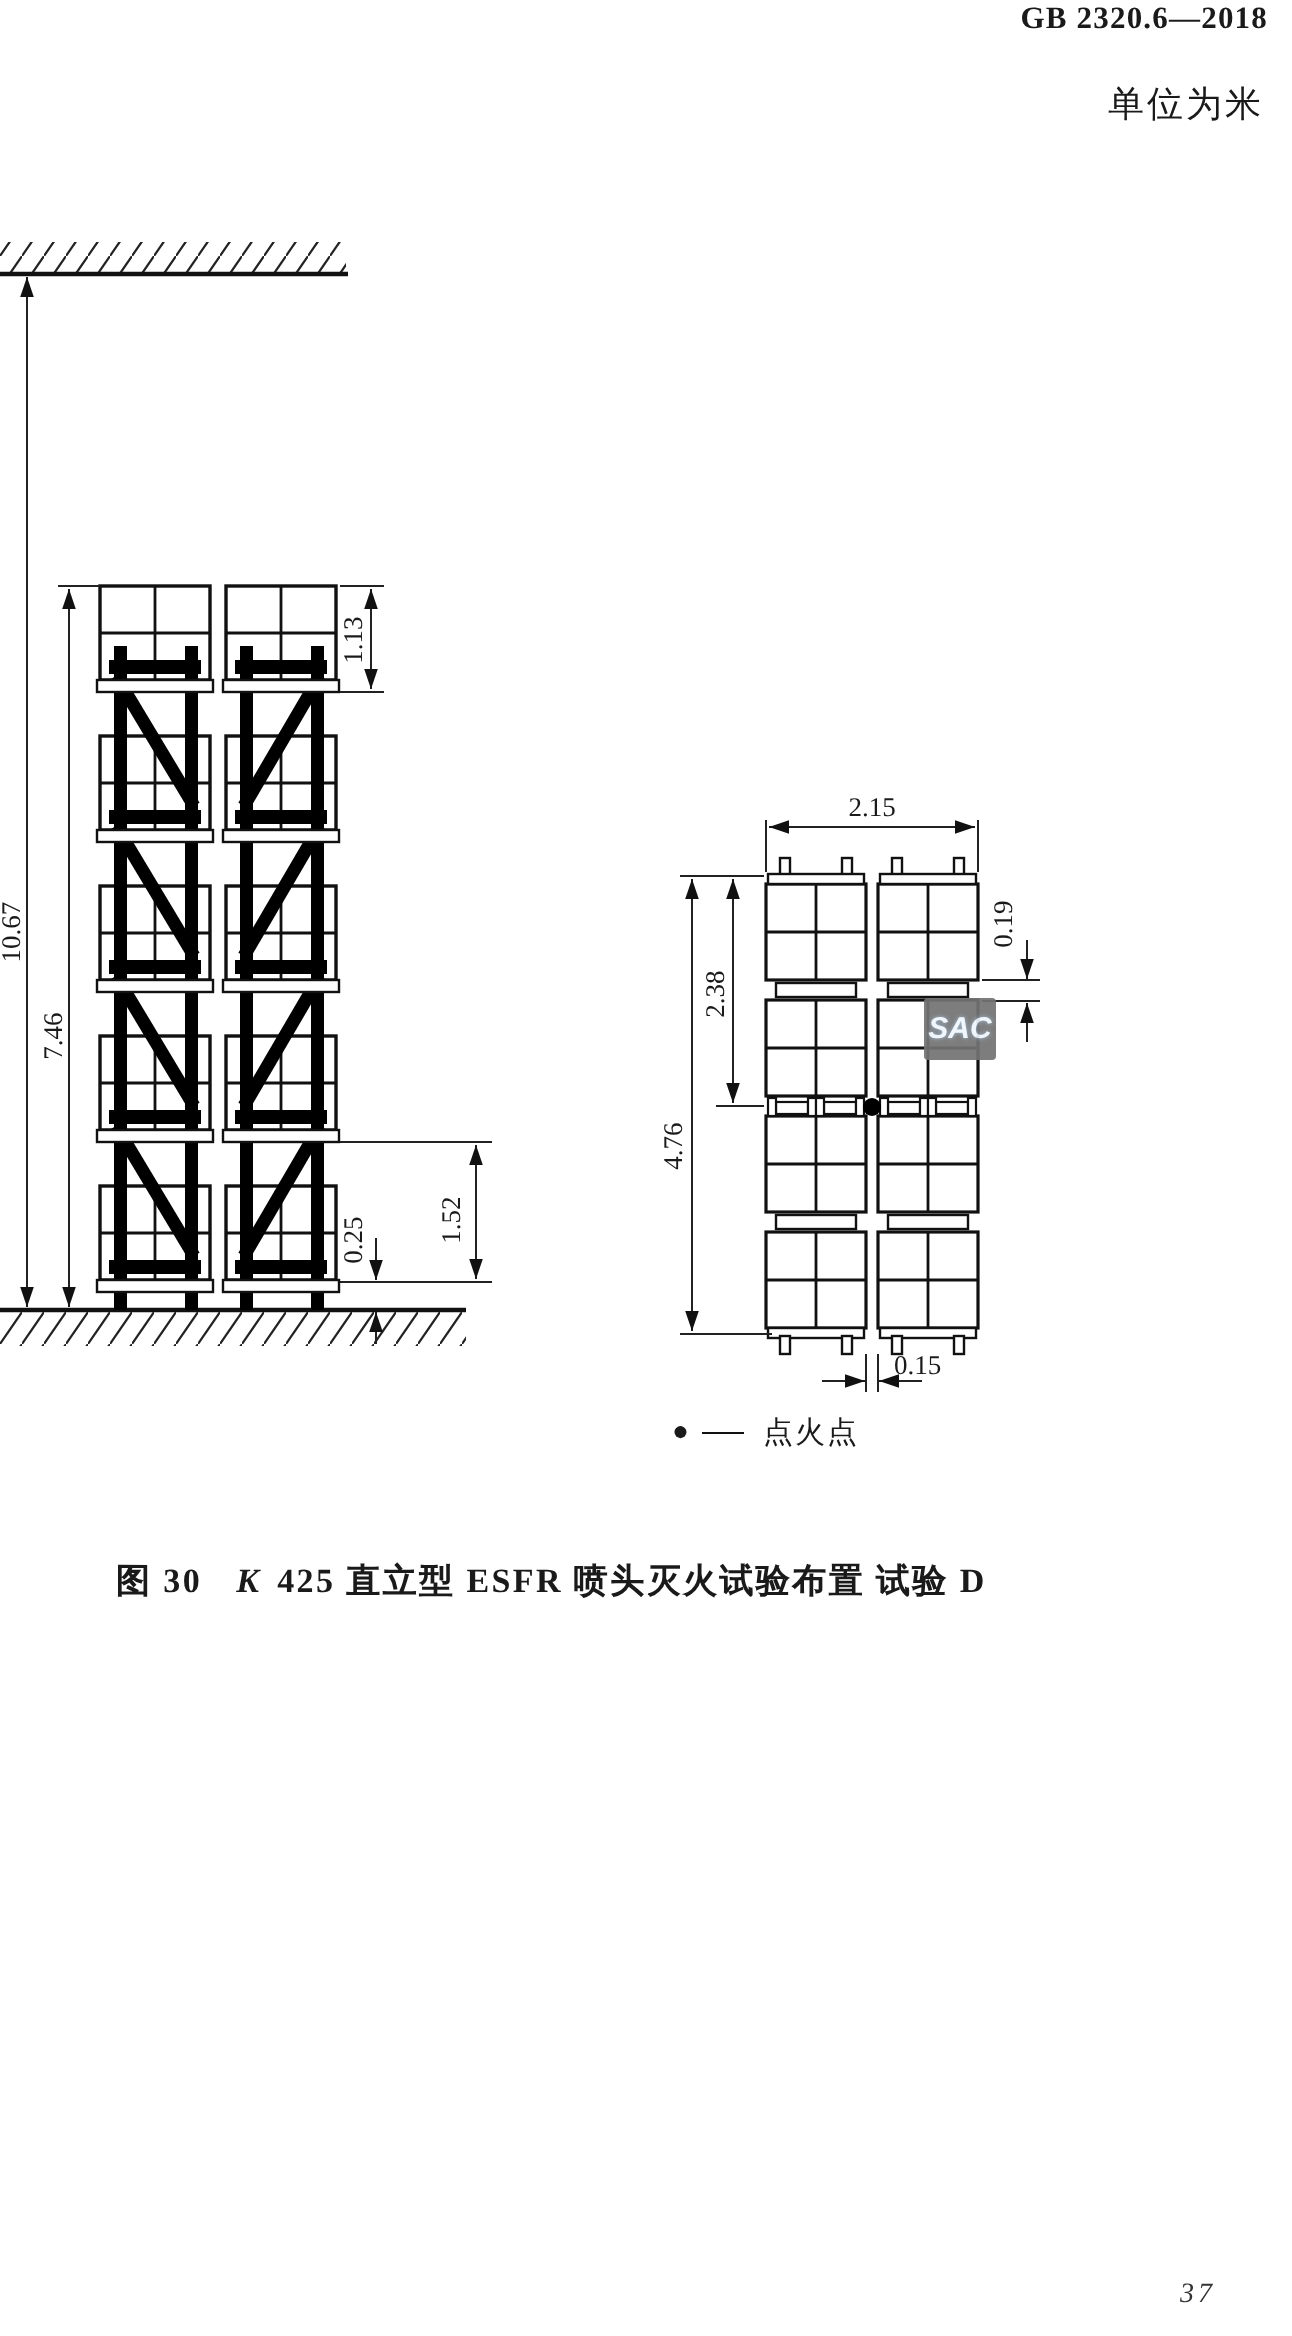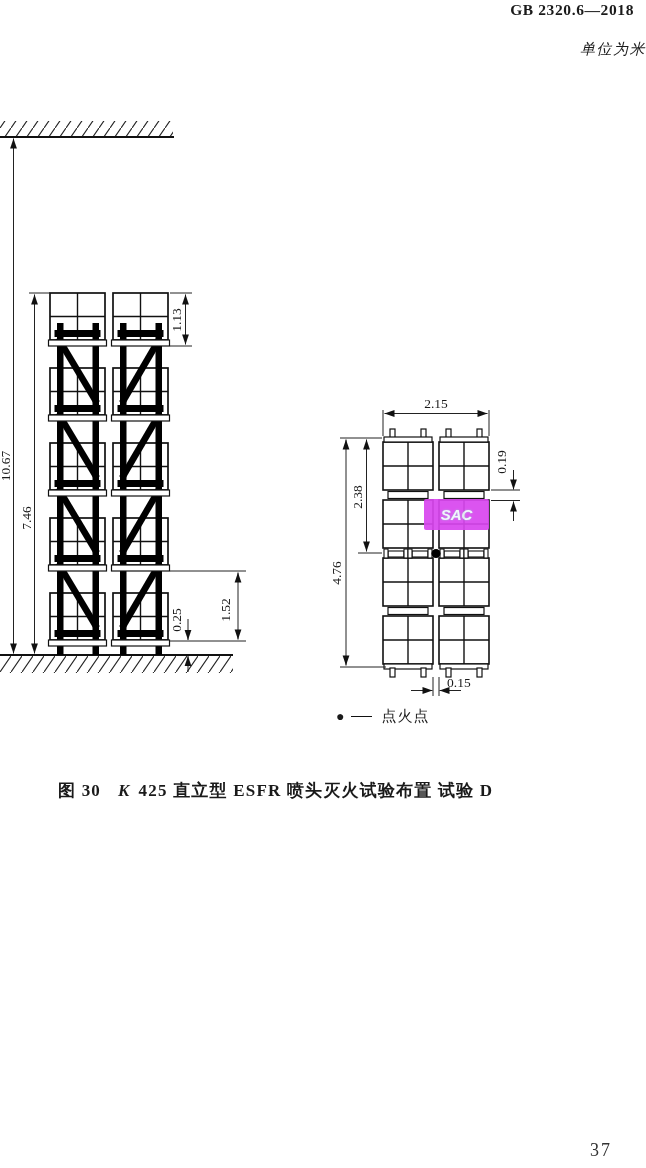--- a/index.html
+++ b/index.html
@@ -1,31 +1,31 @@
 <!DOCTYPE html>
 <html><head>
 <meta charset="utf-8">
 <style>
   html,body{margin:0;padding:0;background:#888;}
   .page{
     position:relative;width:646px;height:1168px;margin:0 auto;background:#fff;
     font-family:"Liberation Serif","DejaVu Serif",serif;color:#1a1a1a;overflow:hidden;
   }
   .std-no{position:absolute;top:1px;right:12px;font-size:15.5px;font-weight:bold;letter-spacing:.6px;}
-  .unit-note{position:absolute;top:40px;right:0;font-size:15px;letter-spacing:1.5px;font-style:italic;}
+  .unit-note{position:absolute;top:40px;right:14px;font-size:18px;letter-spacing:1.5px;}
   svg.drawing{position:absolute;left:0;top:0;}
   .legend{position:absolute;left:336px;top:707px;display:flex;align-items:center;font-size:15px;letter-spacing:1px;}
   .legend .dot{font-size:14px;line-height:1;margin-right:6px;}
   .legend .dash{width:21px;border-top:1.8px solid #111;margin-right:9px;}
   .caption{position:absolute;left:58px;top:779px;font-size:17px;font-weight:bold;letter-spacing:1.2px;white-space:nowrap;}
   .caption .klabel{font-style:italic;margin-left:17px;}
   .caption .rest{margin-left:8px;}
-  .pageno{position:absolute;left:590px;top:1140px;font-size:18px;color:#333;letter-spacing:2px;}
+  .pageno{position:absolute;left:590px;top:1140px;font-size:14px;color:#333;letter-spacing:2px;font-style:italic;}
   .watermark{
-    position:absolute;left:424px;top:499px;width:65px;height:31px;background:#d946ef;opacity:.92;
+    position:absolute;left:462px;top:499px;width:36px;height:31px;background:#737373;opacity:.92;
     border-radius:2px;display:flex;align-items:center;justify-content:center;
     font-style:italic;font-weight:bold;font-size:15px;color:#f0f6fc;text-shadow:0 0 2px #9fbcd8;
     pointer-events:none;font-family:"Liberation Sans",sans-serif;
   }
   text{fill:#1a1a1a;}
 </style>
 </head>
 <body>
 
 <div class="page">

